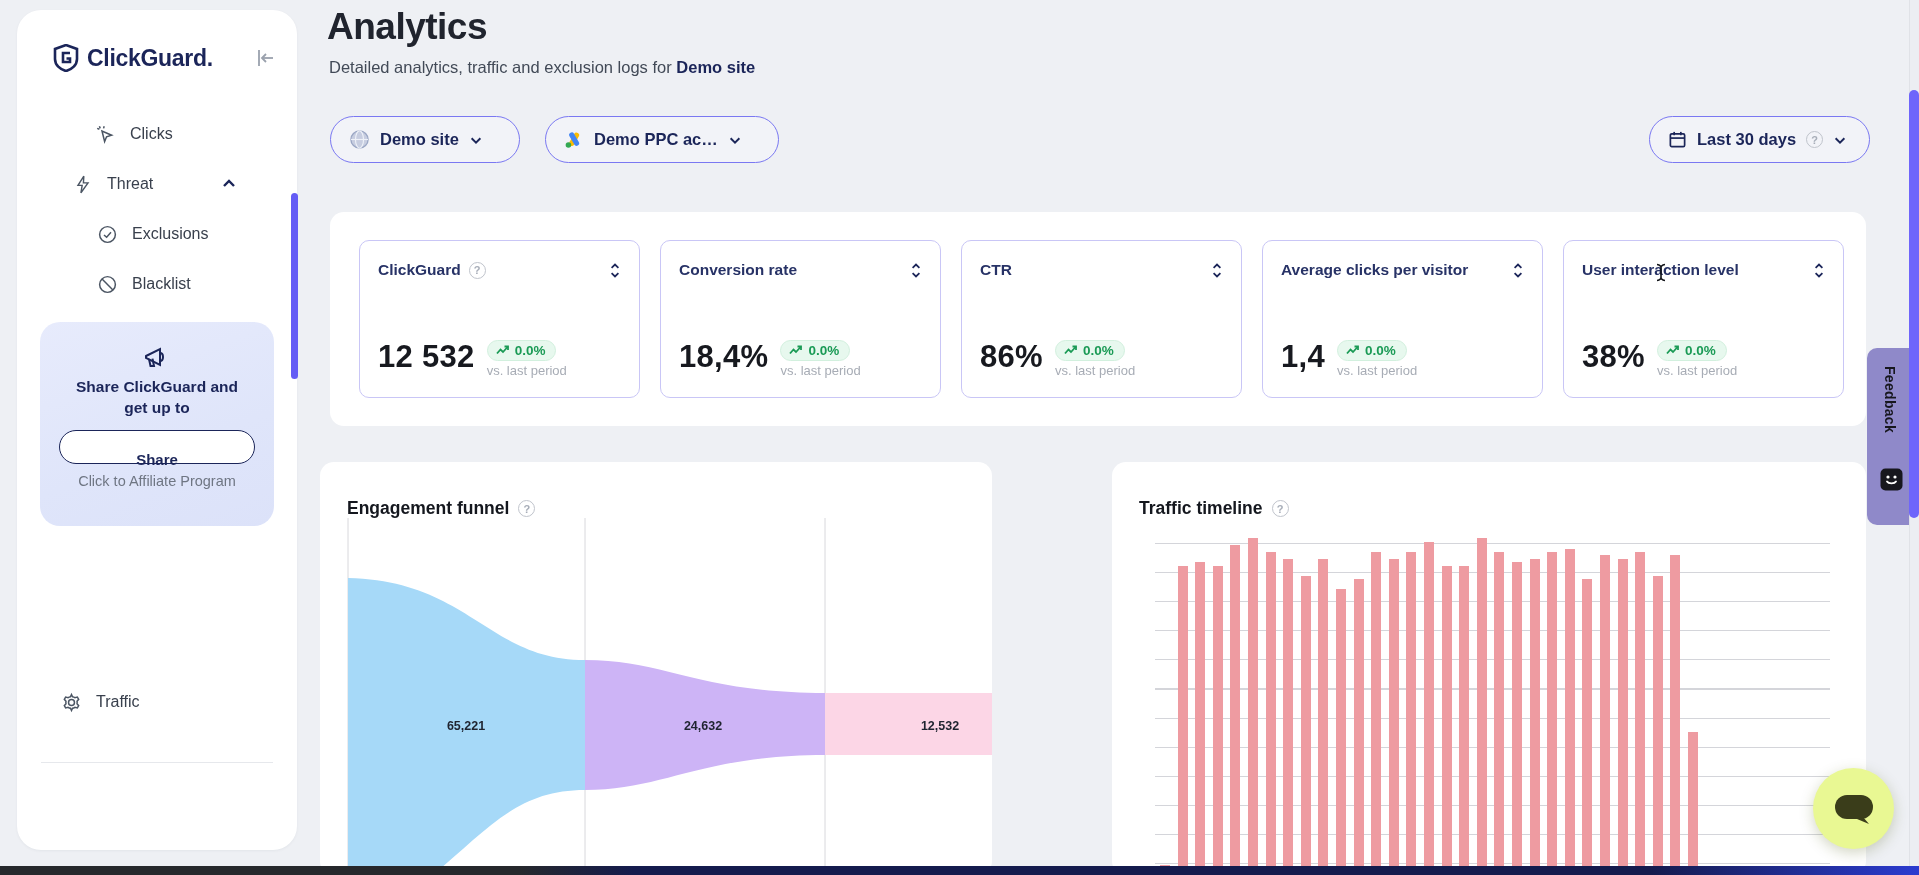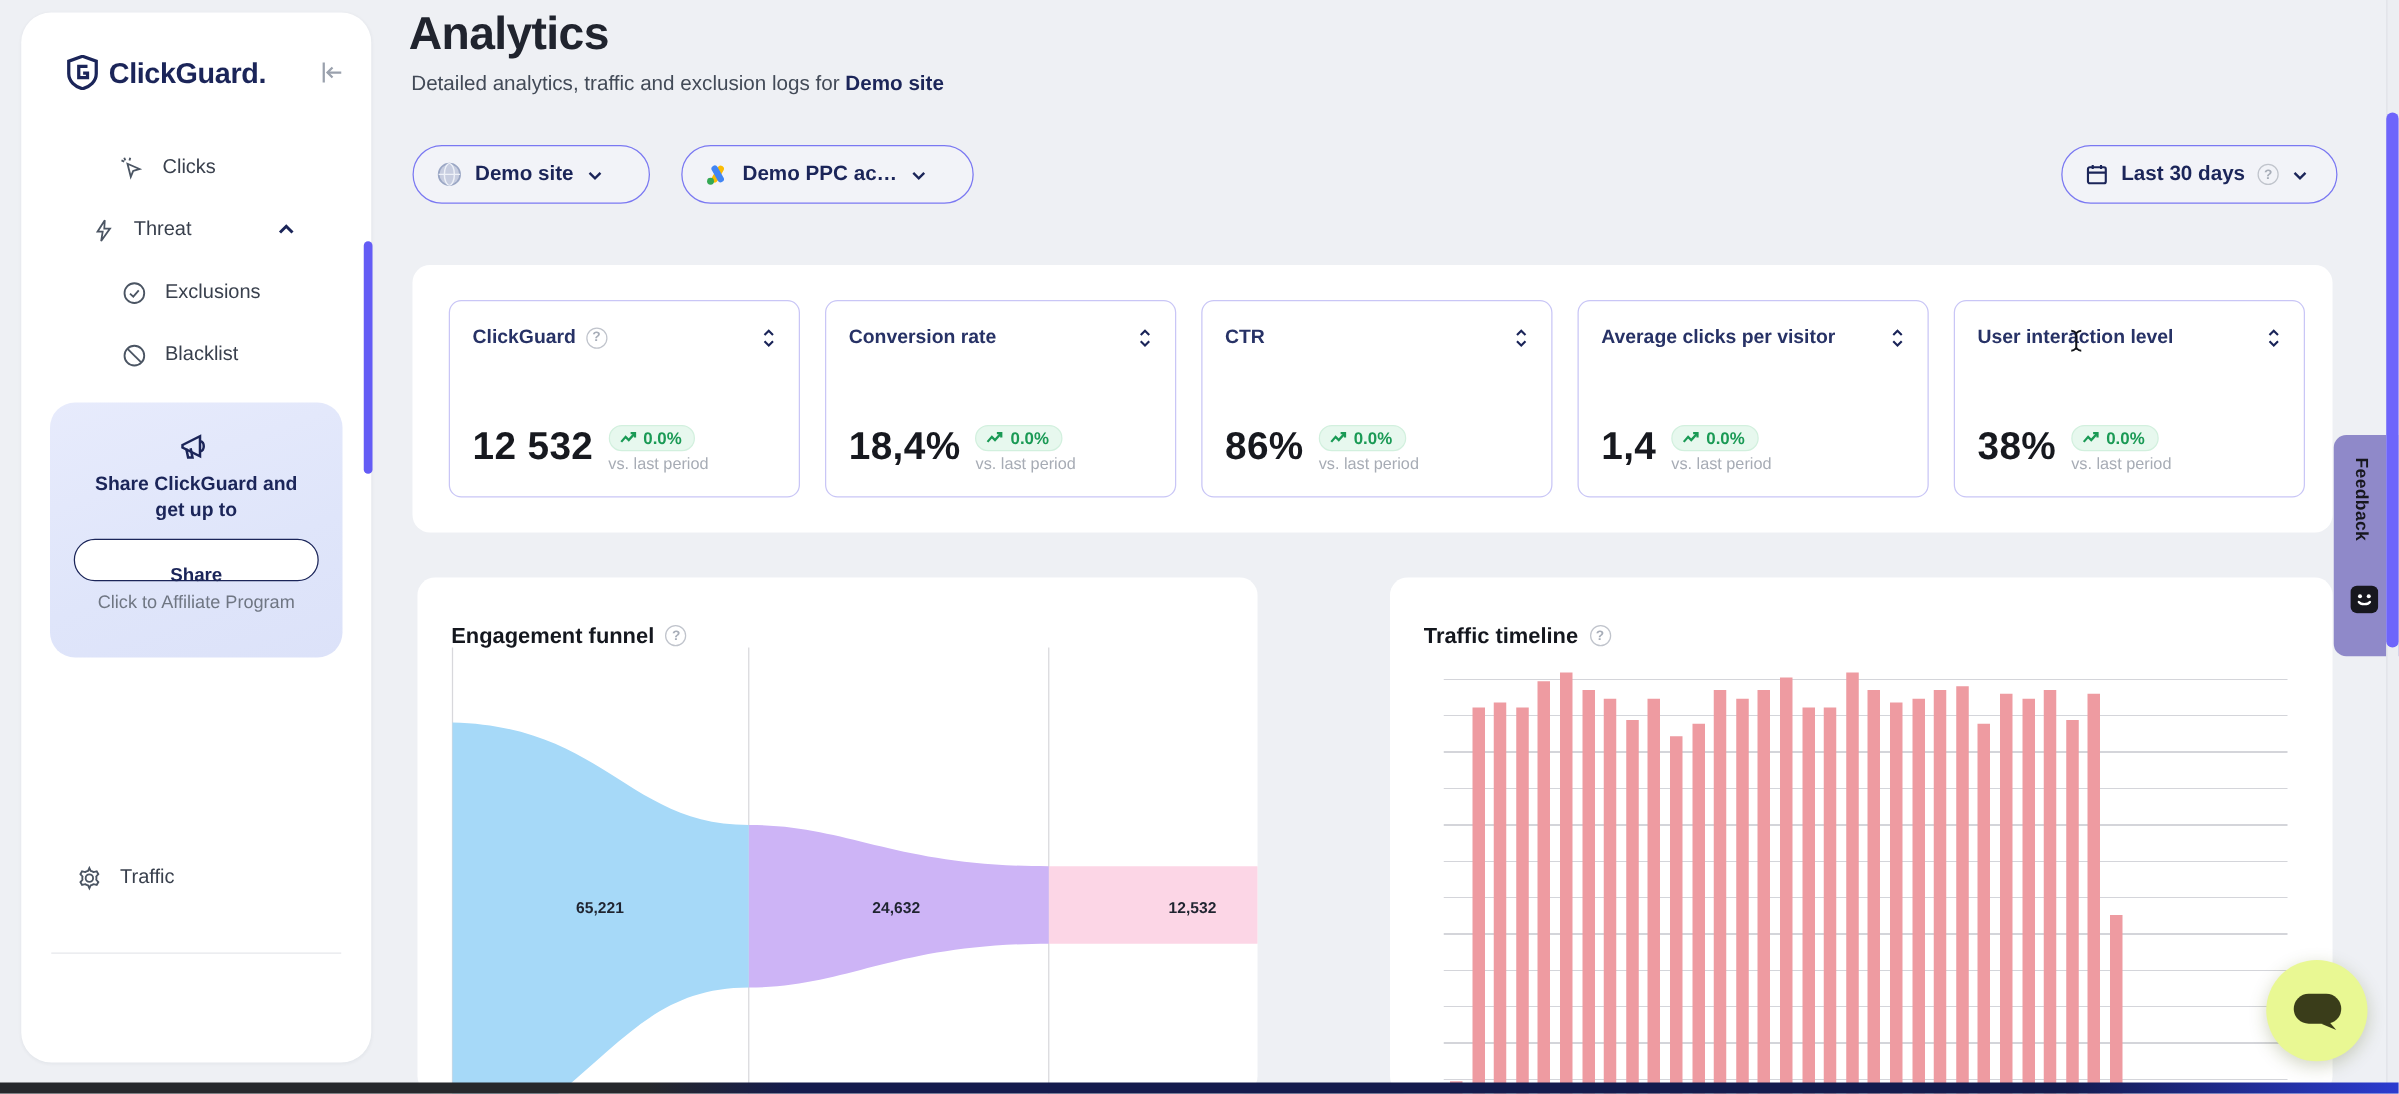--- a/index.html
+++ b/index.html
@@ -51,21 +51,21 @@
   .sort-icon { margin-left:auto; color:#1b2559; cursor:pointer; }
   .stat-bottom { position:absolute; left:18px; bottom:22px; display:flex; align-items:flex-end; gap:12px; }
   .stat-value { font-size:31px; font-weight:800; color:#17191f; letter-spacing:.3px; }
   .trend-wrap { display:flex; flex-direction:column; gap:2px; margin-bottom:-3px; }
   .trend-pill { display:inline-flex; align-items:center; gap:5px; background:#e7f8ee; border:1px solid #d2f0de; color:#1a9a55;
     border-radius:12px; padding:2px 10px 2px 8px; font-size:13.5px; font-weight:700; width:max-content; }
   .trend-caption { font-size:13px; color:#a7acb5; }
 
   
   .chart-card { position:absolute; top:462px; height:413px; background:#fff; border-radius:14px; overflow:hidden; }
-  .funnel-card { left:334px; width:672px;padding-left:40px; }
+  .funnel-card { left:320px; width:672px;padding-left:40px; }
   .timeline-card { left:1112px; width:754px; }
   .chart-title-row { position:absolute; left:27px; top:36px; display:flex; align-items:center; gap:9px; }
   .chart-title { font-size:17.5px; font-weight:700; color:#14171e; }
   .timeline-grid { position:absolute; left:43px; top:81px; width:675px; height:322px;
     background:repeating-linear-gradient(to bottom,#d4d5da 0,#d4d5da 1px,transparent 1px,transparent 29.1px); }
   .bar { position:absolute; bottom:0; width:10px; background:#ee9ba1; }
   .funnel-label { font-size:12.5px; font-weight:700; fill:#1f2430; text-anchor:middle; }
 
   
   .feedback-tab { left:1867px; top:348px; width:52px; height:177px; background:#8f89c9; border-radius:10px 0 0 10px; cursor:pointer; }

